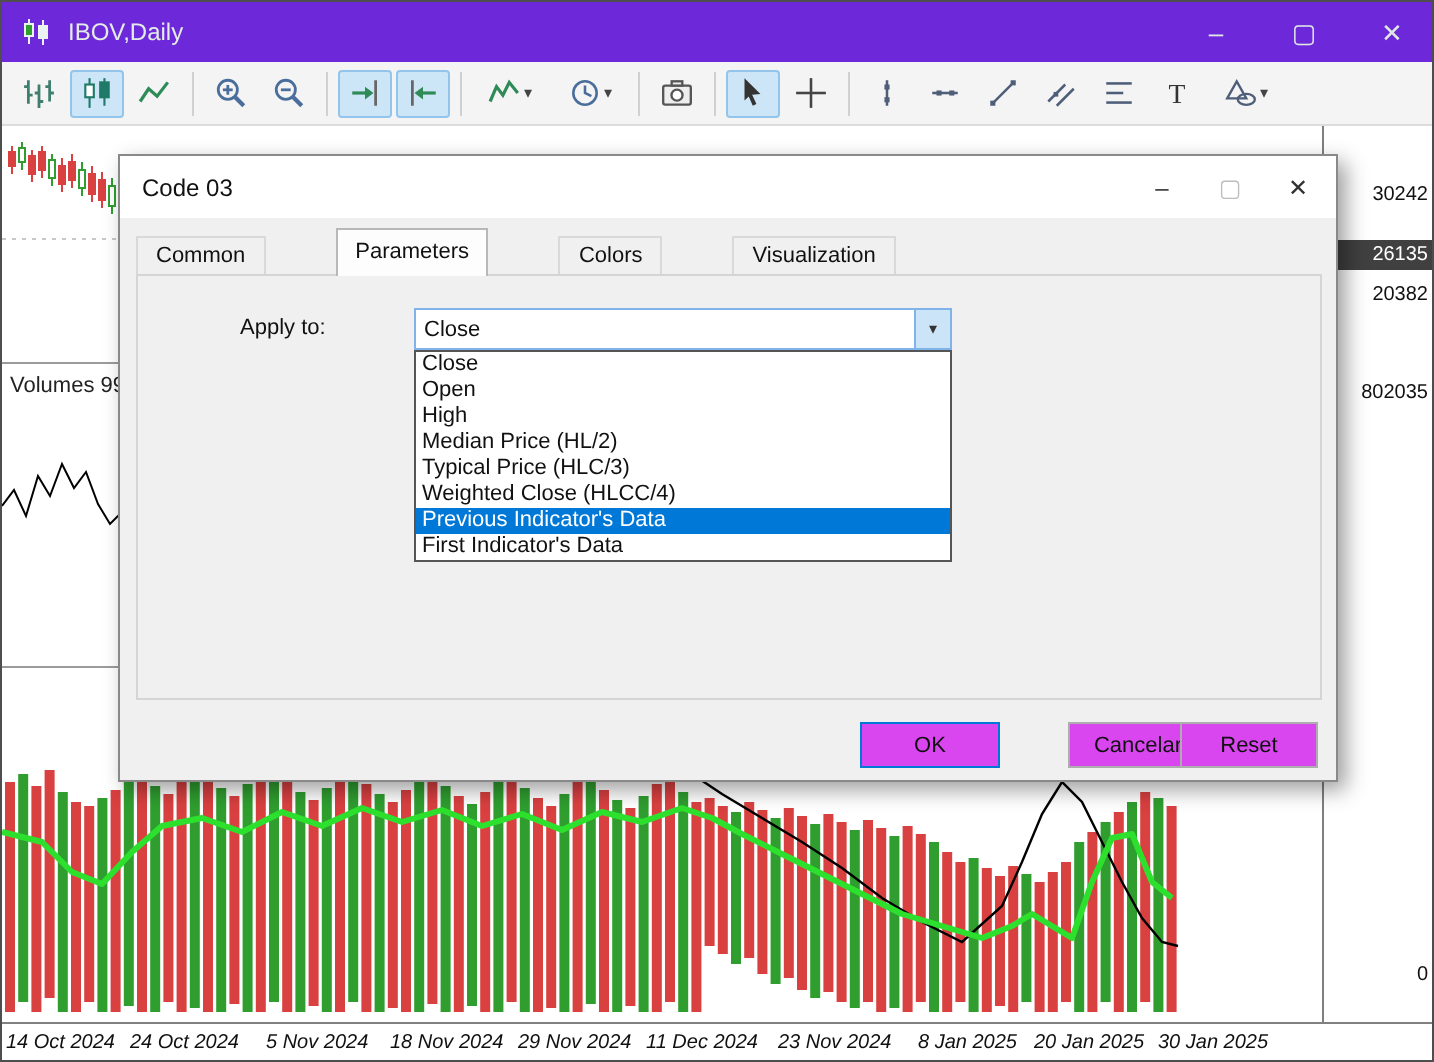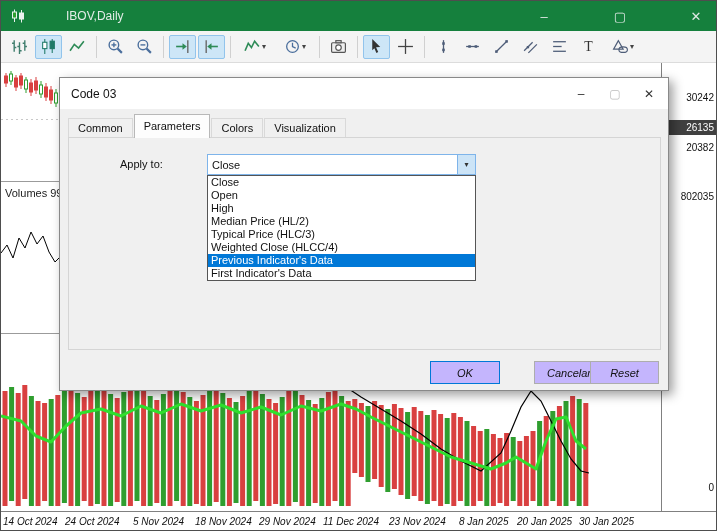--- a/index.html
+++ b/index.html
@@ -16,22 +16,22 @@
                 background:#fff; border-left:1px solid #808080; }
   .pl { position:absolute; right:4px; font-size:10px; color:#111; }
   .price-badge { position:absolute; right:0; left:1px; height:15px; line-height:15px;
                  background:#404040; color:#fff; font-size:10px; text-align:right; padding-right:4px; }
 
   #date-axis { position:absolute; left:0; top:510px; width:717px; height:21px;
                background:#fff; border-top:1px solid #808080; }
   .dl { position:absolute; top:4px; font-size:10px; color:#111; white-space:nowrap;font-style:italic; }
 
   
-  #titlebar { position:absolute; left:0; top:0; width:717px; height:30px; background:#15803d;
-              display:flex; align-items:center; color:#e3ece8;gap:32px; }
+  #titlebar { position:absolute; left:0; top:0; width:717px; height:30px; background:#6d28d9;
+              display:flex; align-items:center; color:#e3ece8; }
   #titlebar .app-icon { margin:0 8px 0 9px; display:flex; }
   #titlebar .wtitle { font-size:12px; flex:1; }
   .capbtn { width:44px; height:30px; display:flex; align-items:center; justify-content:center;
             font-size:13px; color:#dfe8e5; cursor:default; }
 
   
   #toolbar { position:absolute; left:0; top:30px; width:717px; height:32px; background:#f4f4f4;
              border-bottom:1px solid #dcdcdc; display:flex; align-items:center; padding-left:4px; }
   .tb { width:27px; height:24px; display:flex; align-items:center; justify-content:center;
         background:transparent; border:1px solid transparent; border-radius:2px; margin:0 1px; padding:0; }
@@ -44,43 +44,43 @@
   
   #dialog { position:absolute; left:58px; top:76px; width:610px; height:314px; background:#f0f0f0;
             border:1px solid #898989; box-shadow:4px 4px 10px rgba(0,0,0,.38); z-index:10; }
   .dlg-title { position:absolute; left:0; top:0; right:0; height:31px; background:#fff;
                display:flex; align-items:center; }
   .dlg-title-text { font-size:12px; color:#111; margin-left:11px; flex:1; }
   .dlg-btn { width:30px; height:22px; display:flex; align-items:center; justify-content:center;
              font-size:12px; color:#333; margin-right:4px; }
   .dlg-btn.disabled { color:#bdbdbd; }
 
-  .tabs { position:absolute; left:8px; top:36px; display:flex; align-items:flex-end; height:24px; }
+  .tabs { position:absolute; left:8px; top:36px; display:flex; align-items:flex-end; height:24px;gap:34px; }
   .tab { font-size:11px; color:#111; padding:3px 9px 4px 9px; background:#f0f0f0;
          border:1px solid #d9d9d9; border-bottom:none; margin-right:1px; height:20px; }
   .tab.active { background:#fdfdfd; border-color:#b8b8b8; height:24px; padding-top:5px;
                 position:relative; z-index:2; }
   .tab-page { position:absolute; left:8px; top:59px; width:593px; height:213px;
               background:#f0f0f0; border:1px solid #d5d5d5; }
 
   #apply-to-label { position:absolute; left:60px; top:80px; width:84px; 
                     font-size:11px; color:#111; }
   #combo { position:absolute; left:147px; top:76px; width:269px; height:21px; background:#fff;
            border:1px solid #7eb4ea; display:flex; align-items:center; }
   #combo-value { flex:1; font-size:11px; color:#111; padding-left:4px; }
   #combo-btn { width:18px; height:100%; background:#cce4f7; border-left:1px solid #7eb4ea;
                display:flex; align-items:center; justify-content:center; font-size:8px; color:#333; }
 
   #dropdown { position:absolute; left:147px; top:97px; width:269px; background:#fff;
               border:1px solid #555; z-index:20; }
   .opt { height:13px; line-height:13px; font-size:11px; color:#111; padding-left:3px; white-space:nowrap; }
   .opt.sel { background:#0078d7; color:#fff; }
 
-  .dbtn { position:absolute; top:283px; height:23px; width:70px; background:#c4b5fd;
-          border:1px solid #adadad; font-size:11px; color:#111; font-family:"Liberation Sans", sans-serif;font-style:italic; }
+  .dbtn { position:absolute; top:283px; height:23px; width:70px; background:#d946ef;
+          border:1px solid #adadad; font-size:11px; color:#111; font-family:"Liberation Sans", sans-serif; }
   #ok-btn { left:370px; border-color:#0078d7; }
   #cancel-btn { left:474px; }
   #reset-btn { left:530px; width:69px; }
 </style>
 </head>
 <body>
 
 <div id="app">
 
   <div id="chart-bg"></div>

